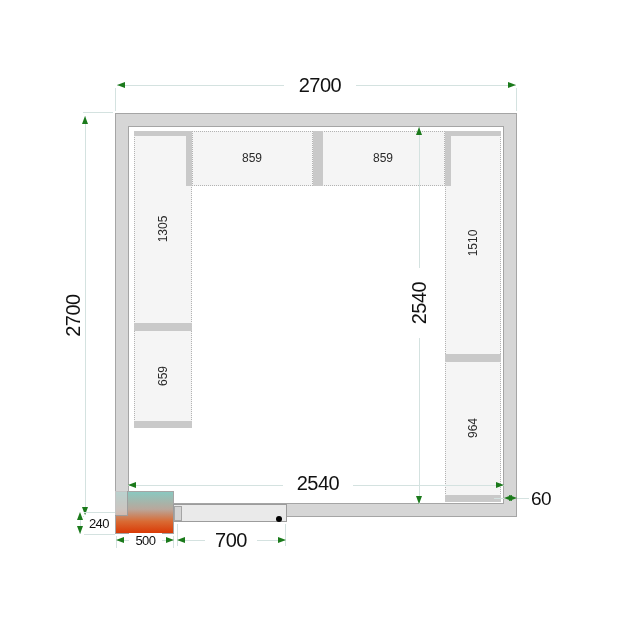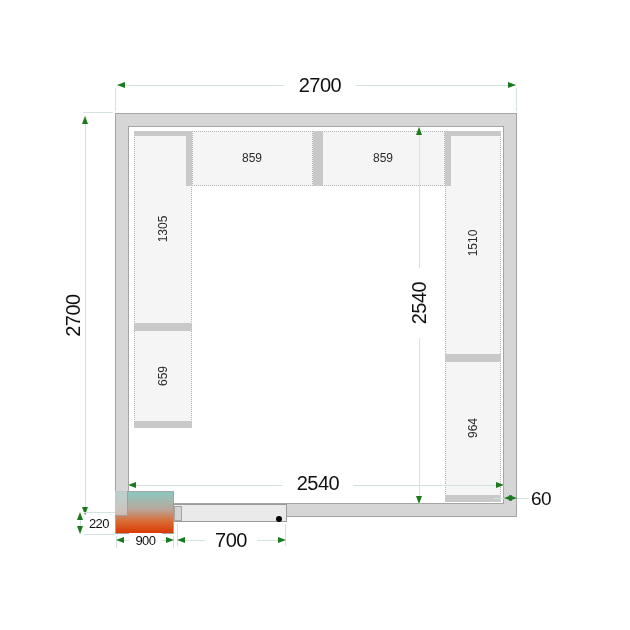--- a/index.html
+++ b/index.html
@@ -104,28 +104,28 @@
 
   <div class="abs door" style="left:173px;top:504px;width:114px;height:18px;"></div>
   <div class="abs door-post" style="left:174px;top:506px;width:8px;height:15px;"></div>
   <div class="abs door-dot" style="left:276px;top:516px;width:6px;height:6px;"></div>
 
   <div class="abs ext" style="left:84px;top:512px;width:31px;height:1px;"></div>
   <div class="abs ext" style="left:84px;top:534px;width:31px;height:1px;"></div>
   <div class="abs dline" style="left:80px;top:514px;width:1px;height:20px;"></div>
   <div class="abs arr a-up" style="left:77px;top:512px;"></div>
   <div class="abs arr a-down" style="left:77px;top:526px;"></div>
-  <div class="abs dtxt small" style="left:84px;top:516px;width:30px;height:15px;">220</div>
+  <div class="abs dtxt small" style="left:84px;top:516px;width:30px;height:15px;">240</div>
 
   <div class="abs ext" style="left:116px;top:536px;width:1px;height:12px;"></div>
   <div class="abs ext" style="left:173px;top:536px;width:1px;height:12px;"></div>
   <div class="abs dline" style="left:116px;top:540px;width:58px;height:1px;"></div>
   <div class="abs arr a-left" style="left:116px;top:537px;"></div>
   <div class="abs arr a-right" style="left:166px;top:537px;"></div>
-  <div class="abs dtxt small" style="left:129px;top:533px;width:33px;height:15px;">900</div>
+  <div class="abs dtxt small" style="left:129px;top:533px;width:33px;height:15px;">500</div>
 
   <div class="abs ext" style="left:177px;top:524px;width:1px;height:22px;"></div>
   <div class="abs ext" style="left:285px;top:524px;width:1px;height:22px;"></div>
   <div class="abs dline" style="left:177px;top:540px;width:109px;height:1px;"></div>
   <div class="abs arr a-left" style="left:177px;top:537px;"></div>
   <div class="abs arr a-right" style="left:278px;top:537px;"></div>
   <div class="abs dtxt" style="left:205px;top:529px;width:52px;height:21px;">700</div>
 
 </div>
 

